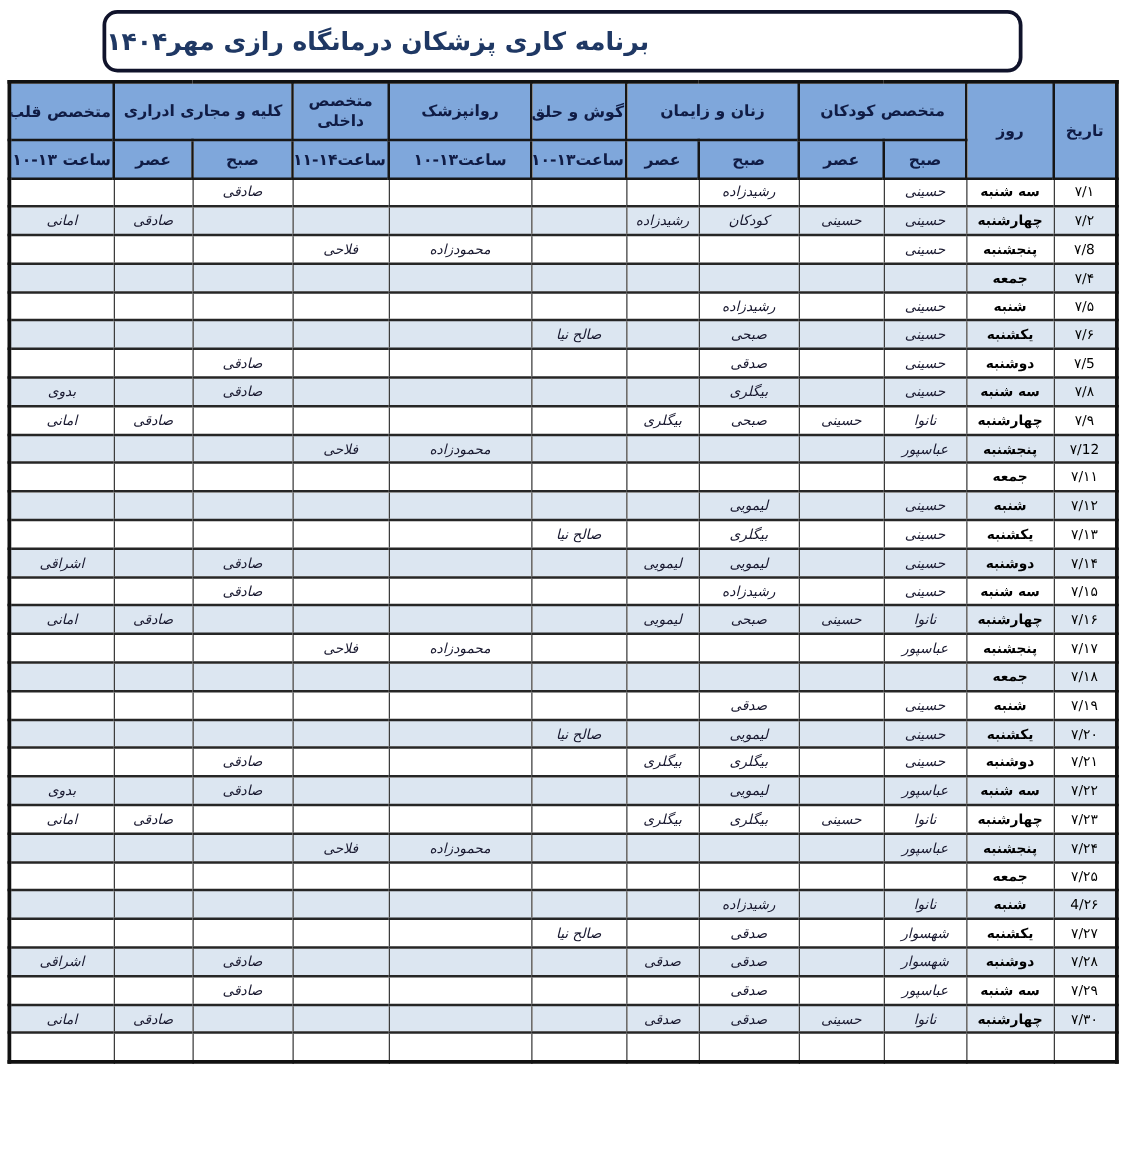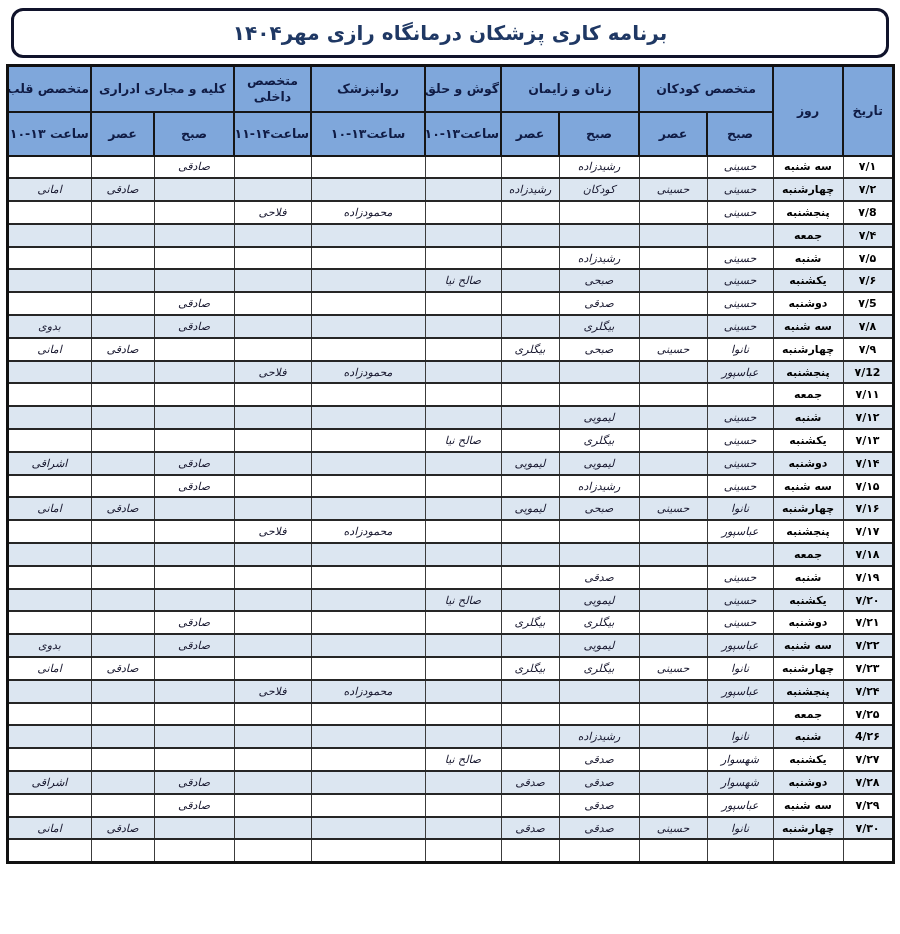--- a/index.html
+++ b/index.html
@@ -4,28 +4,28 @@
 <style>
   * { box-sizing: border-box; margin: 0; padding: 0; }
   html, body {
     width: 900px; height: 934px;
     background: #ffffff;
     overflow: hidden;
     font-family: "DejaVu Sans", sans-serif;
   }
   
   .title-box {
-    width: 878px;
+    width: 736px;
     margin: 8px auto 6px auto;
     height: 50px;
     border: 3px solid #10132b;
     border-radius: 12px;
     display: flex;
     align-items: center;
-    justify-content: center;
+    justify-content: flex-end;
     background: #ffffff;
   }
   .title-box h1 {
     font-size: 20px;
     font-weight: bold;
     color: #1f3864;
     letter-spacing: 0;
   }
   
   table.grid {
@@ -45,37 +45,37 @@
   
   .grid thead th {
     background: #7fa7db;
     color: #101c45;
     font-weight: bold;
     font-size: 12.5px;
     border: 2px solid #161616;
     padding: 2px 1px;
   }
   .grid thead tr.r1 th { height: 46px; }
-  .grid thead tr.r2 th { height: 44px; }
+  .grid thead tr.r2 th { height: 31px; }
   th.wrap { white-space: normal; line-height: 1.25; text-align: center; }
   th.small { font-size: 9px; }
   
   .grid tbody td {
     height: 22.8px;
     border-left: 1px solid #3c3c3c;
     border-right: 1px solid #3c3c3c;
     border-top: 2px solid #262626;
     border-bottom: 2px solid #262626;
     font-size: 11px;
     padding: 0 2px;
     background: #ffffff;
   }
   .grid tbody tr.alt td { background: #dce6f1; }
   td.c-date {
-    font-weight: bold;
+    font-weight: normal;
     font-size: 13.5px;
     color: #000000;
   }
   td.c-day {
     font-weight: bold;
     font-size: 13px;
     color: #000000;
     margin-left: 21px;
   }
   td.c-doc {

